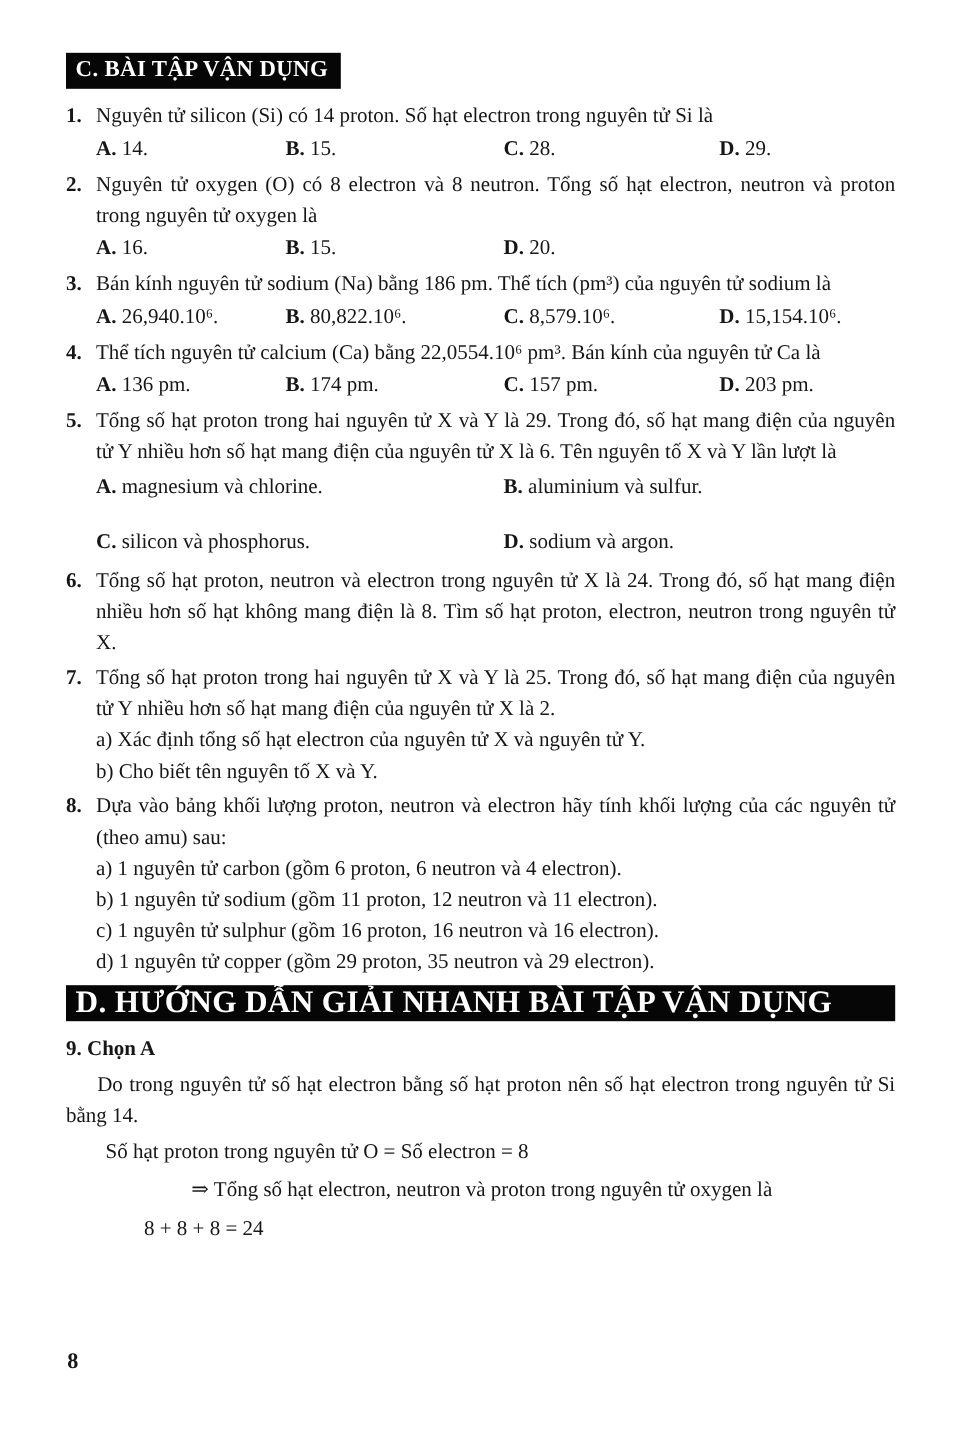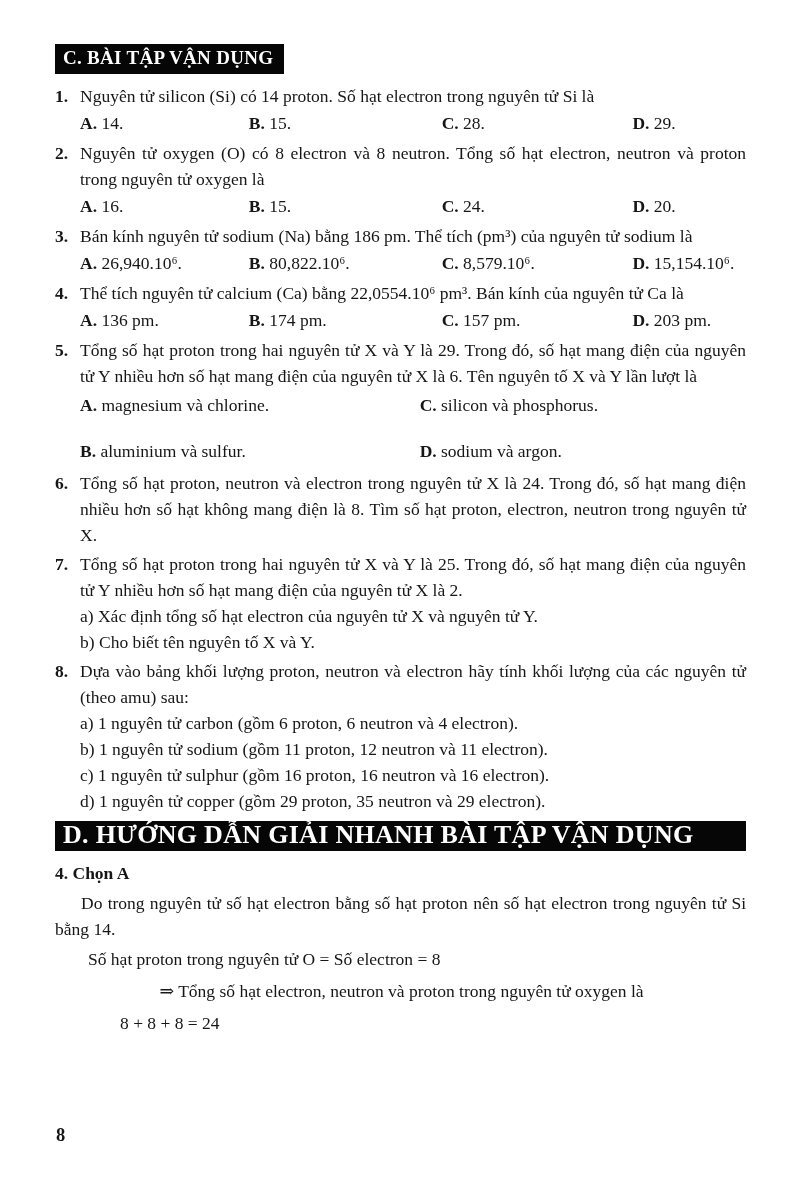--- a/index.html
+++ b/index.html
@@ -37,21 +37,21 @@
     margin: 7px 0 9px 0;
   }
 
   .question { display: flex; margin-bottom: 3px; }
   .q-num { flex: 0 0 25px; font-weight: bold; }
   .q-body { flex: 1 1 auto; min-width: 0; }
   .q-text { text-align: justify; }
   .q-sub { text-align: justify; }
 
   .opts { display: grid; margin: 1px 0 1px 0; }
-  .grid4 { grid-template-columns: 23.7% 27.3% 27% 22%; gap: 11px; }
+  .grid4 { grid-template-columns: 23.7% 27.3% 27% 22%; }
   .grid2 { grid-template-columns: 51% 49%; row-gap: 20px; margin: 3px 0; }
   .opt { white-space: nowrap; }
   .opt-label { font-weight: bold; }
 
   .sol-heading { font-weight: bold; margin-top: 7px; }
   .sol-line { margin-top: 3px; }
   .sol-para { text-indent: 26px; text-align: justify; margin-top: 4px; }
   .sol-ind1 { padding-left: 33px; margin-top: 4px; }
   .sol-arrow { padding-left: 2px; margin-top: 6px; text-align: center; }
   .sol-ind2 { padding-left: 65px; margin-top: 6px; }
@@ -87,21 +87,20 @@
             </div>
           </div>
         </div>
         <div class="question">
           <div class="q-num">2.</div>
           <div class="q-body">
             <div class="q-text">Nguyên tử oxygen (O) có 8 electron và 8 neutron. Tổng số hạt electron, neutron và proton trong nguyên tử oxygen là</div>
             <div class="opts grid4">
               <div class="opt"><span class="opt-label">A.</span> 16.</div>
               <div class="opt"><span class="opt-label">B.</span> 15.</div>
-              <div class="opt"><span class="opt-label">C.</span> 24.</div>
               <div class="opt"><span class="opt-label">D.</span> 20.</div>
             </div>
           </div>
         </div>
         <div class="question">
           <div class="q-num">3.</div>
           <div class="q-body">
             <div class="q-text">Bán kính nguyên tử sodium (Na) bằng 186 pm. Thể tích (pm³) của nguyên tử sodium là</div>
             <div class="opts grid4">
               <div class="opt"><span class="opt-label">A.</span> 26,940.10⁶.</div>
@@ -122,22 +121,22 @@
               <div class="opt"><span class="opt-label">D.</span> 203 pm.</div>
             </div>
           </div>
         </div>
         <div class="question">
           <div class="q-num">5.</div>
           <div class="q-body">
             <div class="q-text">Tổng số hạt proton trong hai nguyên tử X và Y là 29. Trong đó, số hạt mang điện của nguyên tử Y nhiều hơn số hạt mang điện của nguyên tử X là 6. Tên nguyên tố X và Y lần lượt là</div>
             <div class="opts grid2">
               <div class="opt"><span class="opt-label">A.</span> magnesium và chlorine.</div>
+              <div class="opt"><span class="opt-label">B.</span> aluminium và sulfur.</div>
               <div class="opt"><span class="opt-label">C.</span> silicon và phosphorus.</div>
-              <div class="opt"><span class="opt-label">B.</span> aluminium và sulfur.</div>
               <div class="opt"><span class="opt-label">D.</span> sodium và argon.</div>
             </div>
           </div>
         </div>
         <div class="question">
           <div class="q-num">6.</div>
           <div class="q-body">
             <div class="q-text">Tổng số hạt proton, neutron và electron trong nguyên tử X là 24. Trong đó, số hạt mang điện nhiều hơn số hạt không mang điện là 8. Tìm số hạt proton, electron, neutron trong nguyên tử X.</div>
           </div>
         </div>
@@ -159,21 +158,21 @@
             <div class="q-sub">d) 1 nguyên tử copper (gồm 29 proton, 35 neutron và 29 electron).</div>
           </div>
         </div>
       </div>
 
     <div class="bar bar-d">
       <span>D. HƯỚNG DẪN GIẢI NHANH BÀI TẬP VẬN DỤNG</span>
     </div>
 
     <div id="solutions">
-        <div class="sol-heading">4. Chọn A</div>
+        <div class="sol-heading">9. Chọn A</div>
         <div class="sol-line sol-para">Do trong nguyên tử số hạt electron bằng số hạt proton nên số hạt electron trong nguyên tử Si bằng 14.</div>
         <div class="sol-line sol-ind1">Số hạt proton trong nguyên tử O = Số electron = 8</div>
         <div class="sol-line sol-arrow">⇒ Tổng số hạt electron, neutron và proton trong nguyên tử oxygen là</div>
         <div class="sol-line sol-ind2">8 + 8 + 8 = 24</div>
       </div>
 
   </div>
 
   <div class="page-num">8</div>
 </div>

